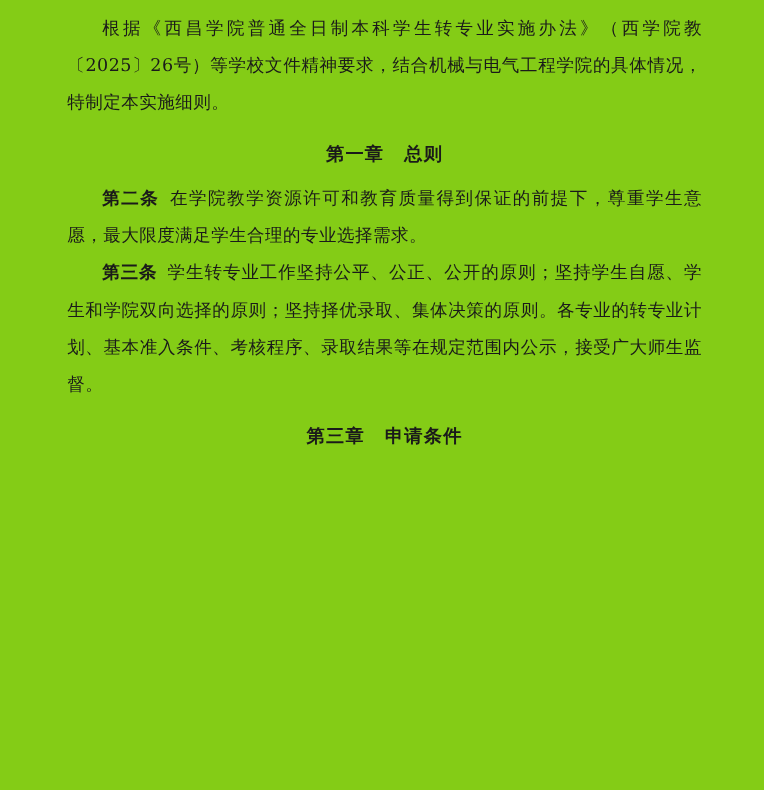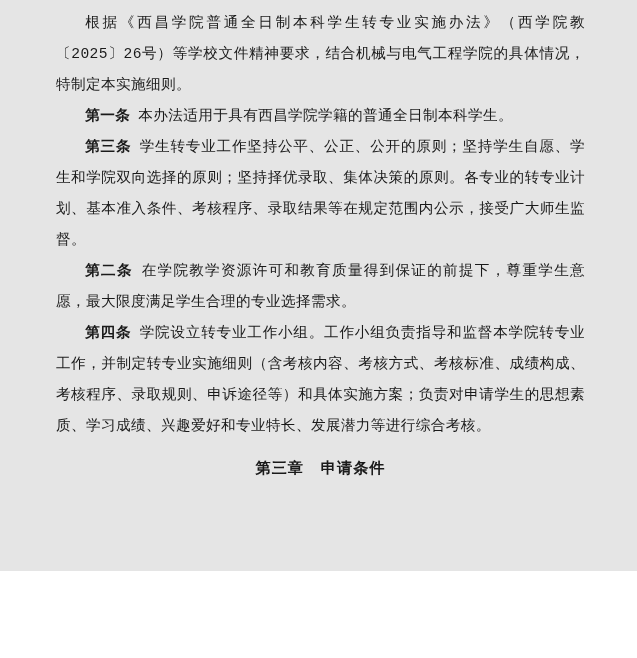--- a/index.html
+++ b/index.html
@@ -9,25 +9,24 @@
   }
   body {
     width: 637px;
     height: 658px;
     overflow: hidden;
     font-family: "DejaVu Serif", "Liberation Serif", serif;
     color: #1a1a1a;
   }
   .page {
     width: 637px;
-    height: 571px;
+    height: 658px;
     box-sizing: border-box;
     padding: 8px 52px 0 56px;
-    background: #e5e5e5;
-    font-family: Liberation Mono, monospace;
+    background: #84cc16;
   }
   .para {
     font-size: 14.6px;
     line-height: 31px;
     text-align: justify;
     text-justify: inter-ideograph;
     margin: 0 0 0 0;
     text-indent: 2em;
     letter-spacing: 0.4px;
   }
@@ -51,36 +50,33 @@
     width: 0.55em;
   }
 </style>
 </head>
 <body>
 
 <div class="page">
 
   <p class="para">根据《西昌学院普通全日制本科学生转专业实施办法》（西学院教〔2025〕26号）等学校文件精神要求，结合机械与电气工程学院的具体情况，特制定本实施细则。</p>
 
+  <div class="heading">
+    <span>第一章</span><span class="gap"></span><span>总则</span>
+  </div>
+
 
   <p class="para">
-    <span class="art">第一条</span><span class="art-sp"></span><span>本办法适用于具有西昌学院学籍的普通全日制本科学生。</span>
+    <span class="art">第二条</span><span class="art-sp"></span><span>在学院教学资源许可和教育质量得到保证的前提下，尊重学生意愿，最大限度满足学生合理的专业选择需求。</span>
   </p>
 
   <p class="para">
     <span class="art">第三条</span><span class="art-sp"></span><span>学生转专业工作坚持公平、公正、公开的原则；坚持学生自愿、学生和学院双向选择的原则；坚持择优录取、集体决策的原则。各专业的转专业计划、基本准入条件、考核程序、录取结果等在规定范围内公示，接受广大师生监督。</span>
   </p>
 
-  <p class="para">
-    <span class="art">第二条</span><span class="art-sp"></span><span>在学院教学资源许可和教育质量得到保证的前提下，尊重学生意愿，最大限度满足学生合理的专业选择需求。</span>
-  </p>
 
-
-  <p class="para">
-    <span class="art">第四条</span><span class="art-sp"></span><span>学院设立转专业工作小组。工作小组负责指导和监督本学院转专业工作，并制定转专业实施细则（含考核内容、考核方式、考核标准、成绩构成、考核程序、录取规则、申诉途径等）和具体实施方案；负责对申请学生的思想素质、学习成绩、兴趣爱好和专业特长、发展潜力等进行综合考核。</span>
-  </p>
 
 
   <div class="heading">
     <span>第三章</span><span class="gap"></span><span>申请条件</span>
   </div>
 
 </div>
 
 </body></html>

